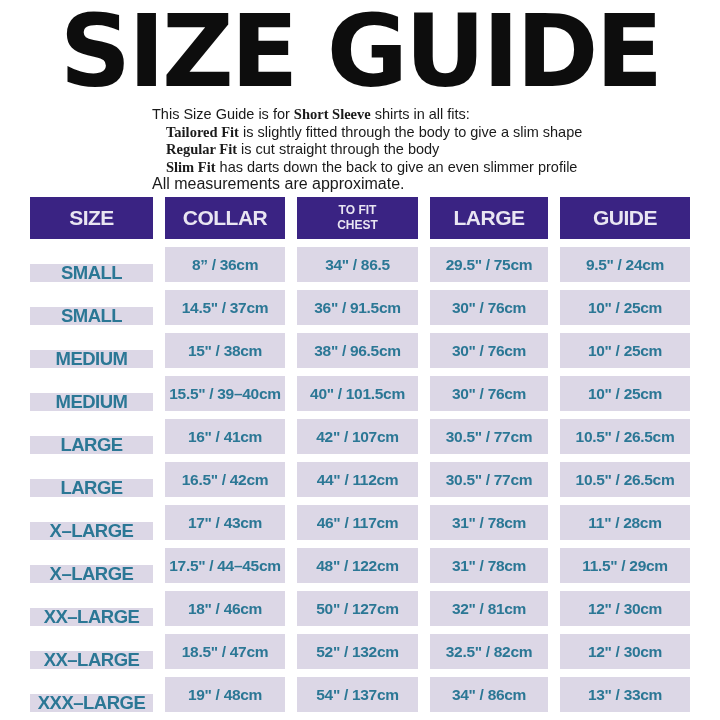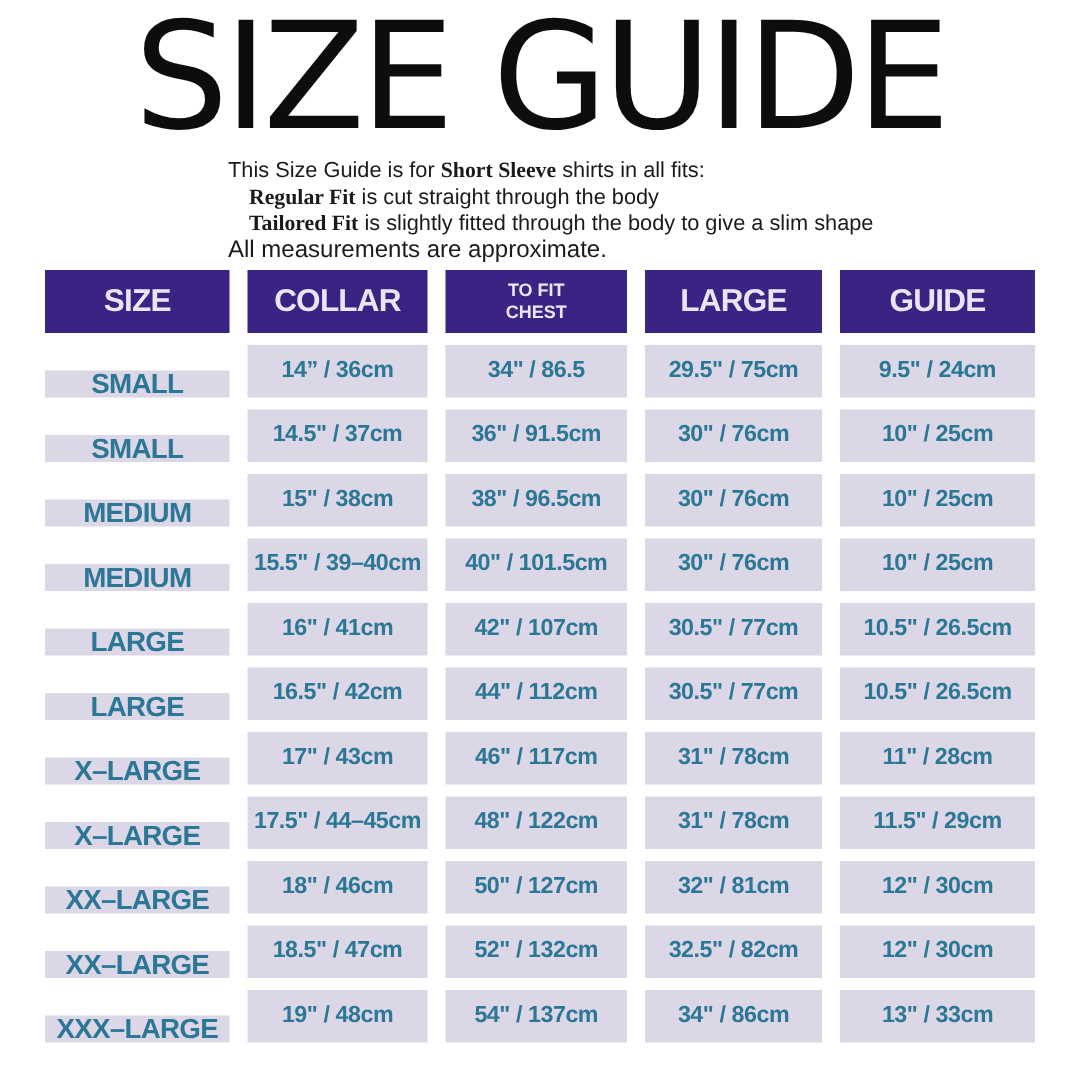--- a/index.html
+++ b/index.html
@@ -9,21 +9,21 @@
     font-family: "Liberation Sans", sans-serif;
     overflow: hidden;
   }
   .page { width: 720px; height: 720px; position: relative; }
 
   
   h1.title {
     margin-top: 6px;
     text-align: center;
     font-family: "DejaVu Sans", sans-serif;
-    font-weight: normal;
+    font-weight: bold;
     font-size: 99px;
     line-height: 0.92;
     letter-spacing: -3px;
     color: #0d0d0d;
     white-space: nowrap;
   }
 
   
   .intro {
     margin: 9px 0 0 152px;
@@ -77,38 +77,39 @@
 </style>
 </head>
 <body>
 
 <div class="page">
 
   <h1 class="title">SIZE GUIDE</h1>
 
   <div class="intro">
     <p><span>This Size Guide is for </span><b>Short Sleeve</b><span> shirts in all fits:</span></p>
+    <p class="indented"><b>Tailored Fit</b><span> is slightly fitted through the body to give a slim shape</span></p>
     <p class="indented"><b>Regular Fit</b><span> is cut straight through the body</span></p>
-    <p class="indented"><b>Tailored Fit</b><span> is slightly fitted through the body to give a slim shape</span></p>
+    <p class="indented"><b>Slim Fit</b><span> has darts down the back to give an even slimmer profile</span></p>
     <p class="footnote">All measurements are approximate.</p>
   </div>
 
   <div class="size-table">
 
     <div class="th">SIZE</div>
     <div class="th">COLLAR</div>
     <div class="th two-line">
       <span>TO FIT</span>
       <span>CHEST</span>
     </div>
     <div class="th">LARGE</div>
     <div class="th">GUIDE</div>
 
     <div class="cell size">SMALL</div>
-    <div class="cell">14” / 36cm</div>
+    <div class="cell">8” / 36cm</div>
     <div class="cell">34" / 86.5</div>
     <div class="cell">29.5" / 75cm</div>
     <div class="cell">9.5" / 24cm</div>
 
     <div class="cell size">SMALL</div>
     <div class="cell">14.5" / 37cm</div>
     <div class="cell">36" / 91.5cm</div>
     <div class="cell">30" / 76cm</div>
     <div class="cell">10" / 25cm</div>
 

